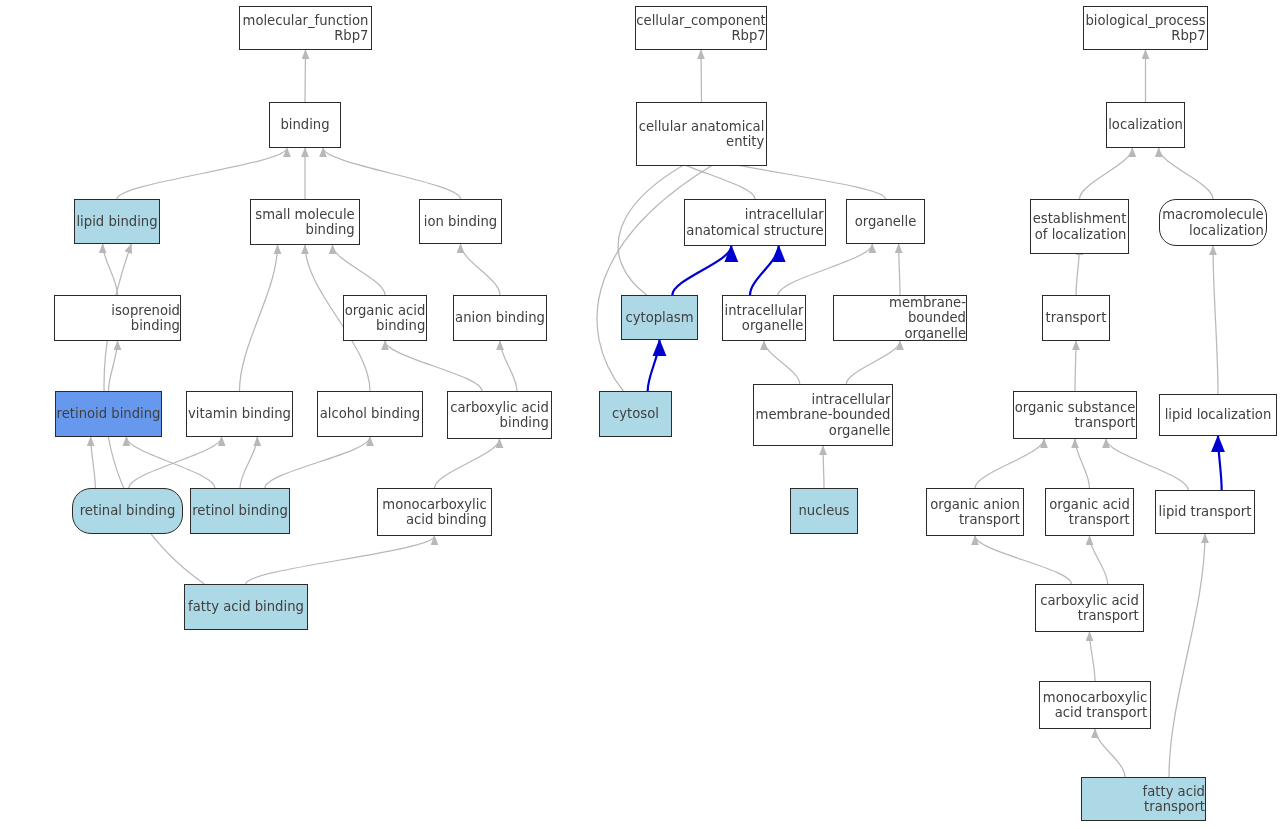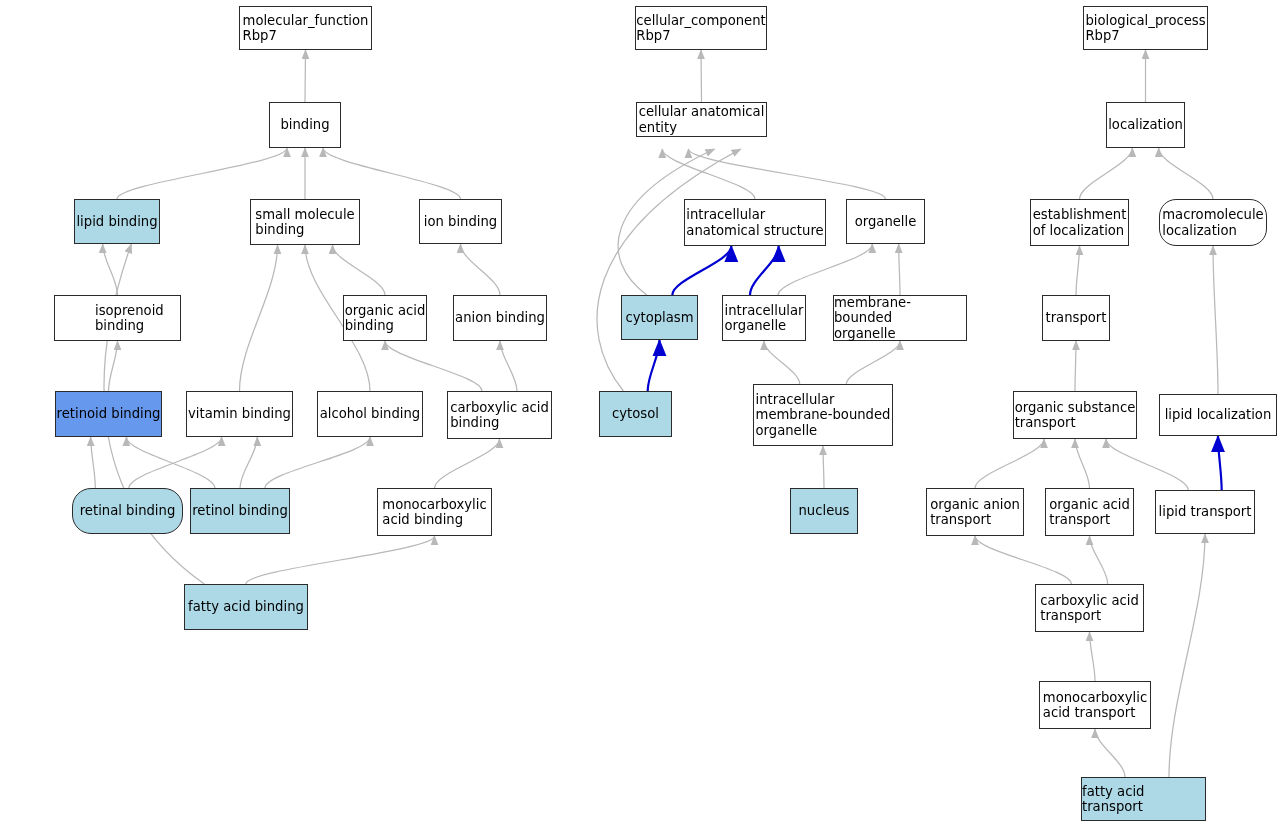--- a/index.html
+++ b/index.html
@@ -28,24 +28,24 @@
     pointer-events: none;
   }
   .node {
     position: absolute;
     box-sizing: border-box;
     border: 1.3px solid #2b2b2b;
     background: #ffffff;
     display: flex;
     align-items: center;
     justify-content: center;
-    text-align: left;
+    text-align: right;
     font-size: 13.2px;
     line-height: 15.5px;
-    color: #000000;
+    color: #404040;
     white-space: pre-line;
     z-index: 2;
   }
   .node.hl-light {
     background: #add8e6;
   }
   .node.hl-strong {
     background: #6699ee;
   }
 </style>
@@ -130,39 +130,39 @@
       <div class="node" style="left: 317px; top: 391px; width: 106px; height: 46px;">alcohol binding</div>
       <div class="node" style="left: 447px; top: 391px; width: 105px; height: 48px;">carboxylic acid
 binding</div>
       <div class="node hl-light" style="left: 72px; top: 488px; width: 111px; height: 46px; border-radius: 19px;">retinal binding</div>
       <div class="node hl-light" style="left: 190px; top: 488px; width: 100px; height: 46px;">retinol binding</div>
       <div class="node" style="left: 377px; top: 488px; width: 115px; height: 48px;">monocarboxylic
 acid binding</div>
       <div class="node hl-light" style="left: 163px; top: 584px; width: 124px; height: 46px; margin-left: 21px;">fatty acid binding</div>
       <div class="node" style="left: 635px; top: 6px; width: 132px; height: 44px;">cellular_component
 Rbp7</div>
-      <div class="node" style="left: 636px; top: 102px; width: 131px; height: 35px;">cellular anatomical
+      <div class="node" style="left: 636px; top: 102px; width: 131px; height: 64px;">cellular anatomical
 entity</div>
       <div class="node" style="left: 684px; top: 199px; width: 142px; height: 47px;">intracellular
 anatomical structure</div>
       <div class="node" style="left: 846px; top: 199px; width: 79px; height: 45px;">organelle</div>
       <div class="node hl-light" style="left: 621px; top: 295px; width: 77px; height: 45px;">cytoplasm</div>
       <div class="node" style="left: 722px; top: 295px; width: 84px; height: 46px;">intracellular
 organelle</div>
       <div class="node" style="left: 833px; top: 295px; width: 134px; height: 46px;">membrane-bounded
 organelle</div>
       <div class="node hl-light" style="left: 599px; top: 391px; width: 73px; height: 46px;">cytosol</div>
       <div class="node" style="left: 753px; top: 384px; width: 140px; height: 62px;">intracellular
 membrane-bounded
 organelle</div>
       <div class="node hl-light" style="left: 790px; top: 488px; width: 68px; height: 46px;">nucleus</div>
       <div class="node" style="left: 1083px; top: 6px; width: 125px; height: 44px;">biological_process
 Rbp7</div>
       <div class="node" style="left: 1106px; top: 102px; width: 79px; height: 46px;">localization</div>
-      <div class="node" style="left: 1030px; top: 199px; width: 99px; height: 47px;">establishment
+      <div class="node" style="left: 1030px; top: 199px; width: 99px; height: 55px;">establishment
 of localization</div>
       <div class="node" style="left: 1159px; top: 199px; width: 108px; height: 47px; border-radius: 17px;">macromolecule
 localization</div>
       <div class="node" style="left: 1042px; top: 295px; width: 68px; height: 46px;">transport</div>
       <div class="node" style="left: 1013px; top: 391px; width: 124px; height: 48px;">organic substance
 transport</div>
       <div class="node" style="left: 1159px; top: 394px; width: 118px; height: 42px;">lipid localization</div>
       <div class="node" style="left: 926px; top: 488px; width: 98px; height: 48px;">organic anion
 transport</div>
       <div class="node" style="left: 1045px; top: 488px; width: 89px; height: 48px;">organic acid

